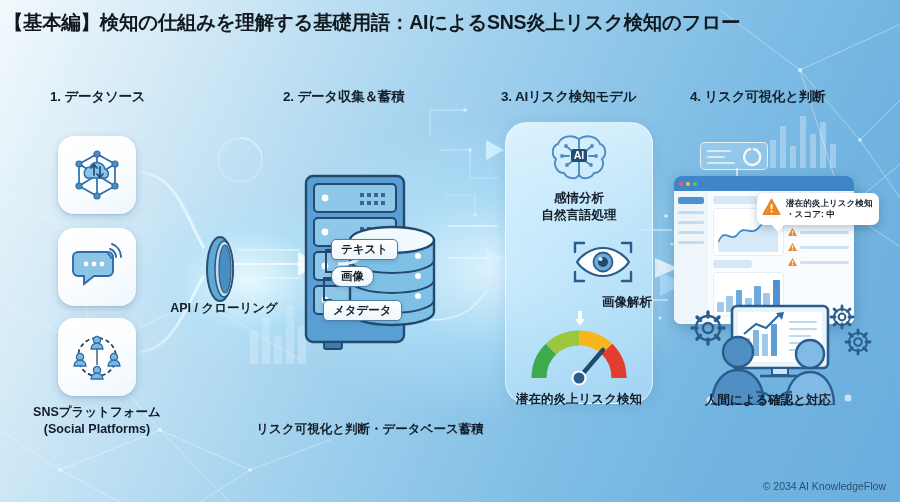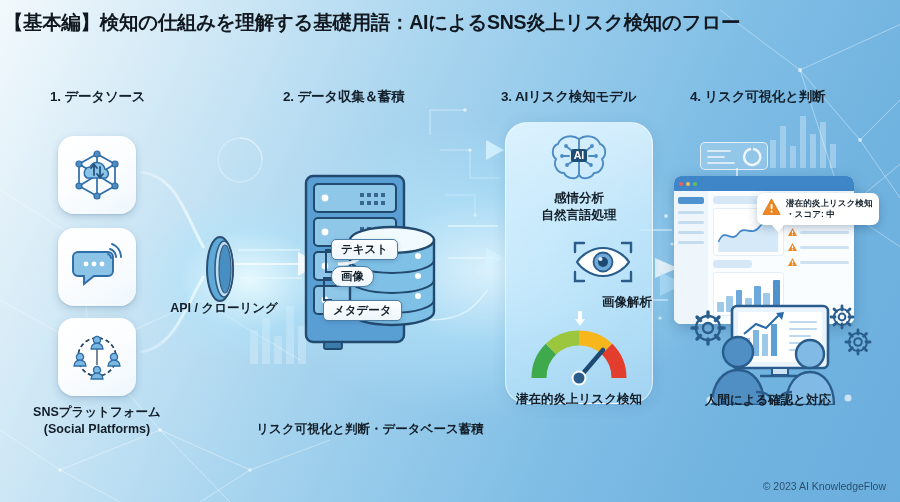--- a/index.html
+++ b/index.html
@@ -660,13 +660,13 @@
     <path d="M132,92 C122,92 118,98 118,104" stroke="#2a5d8c" stroke-width="2.4" fill="none"></path>
   </g>
   <g fill="#cde3f4">
       <circle cx="50" cy="100" r="3.5"></circle>
       <circle cx="188" cy="98" r="3.5"></circle>
     </g>
 </svg>
 
 <div class="caption" style="left:648px; top:392px; width:240px;">人間による確認と対応</div>
 
-<div class="footer">© 2023 AI KnowledgeFlow</div>
+<div class="footer">© 2034 AI KnowledgeFlow</div>
 
 </body></html>

